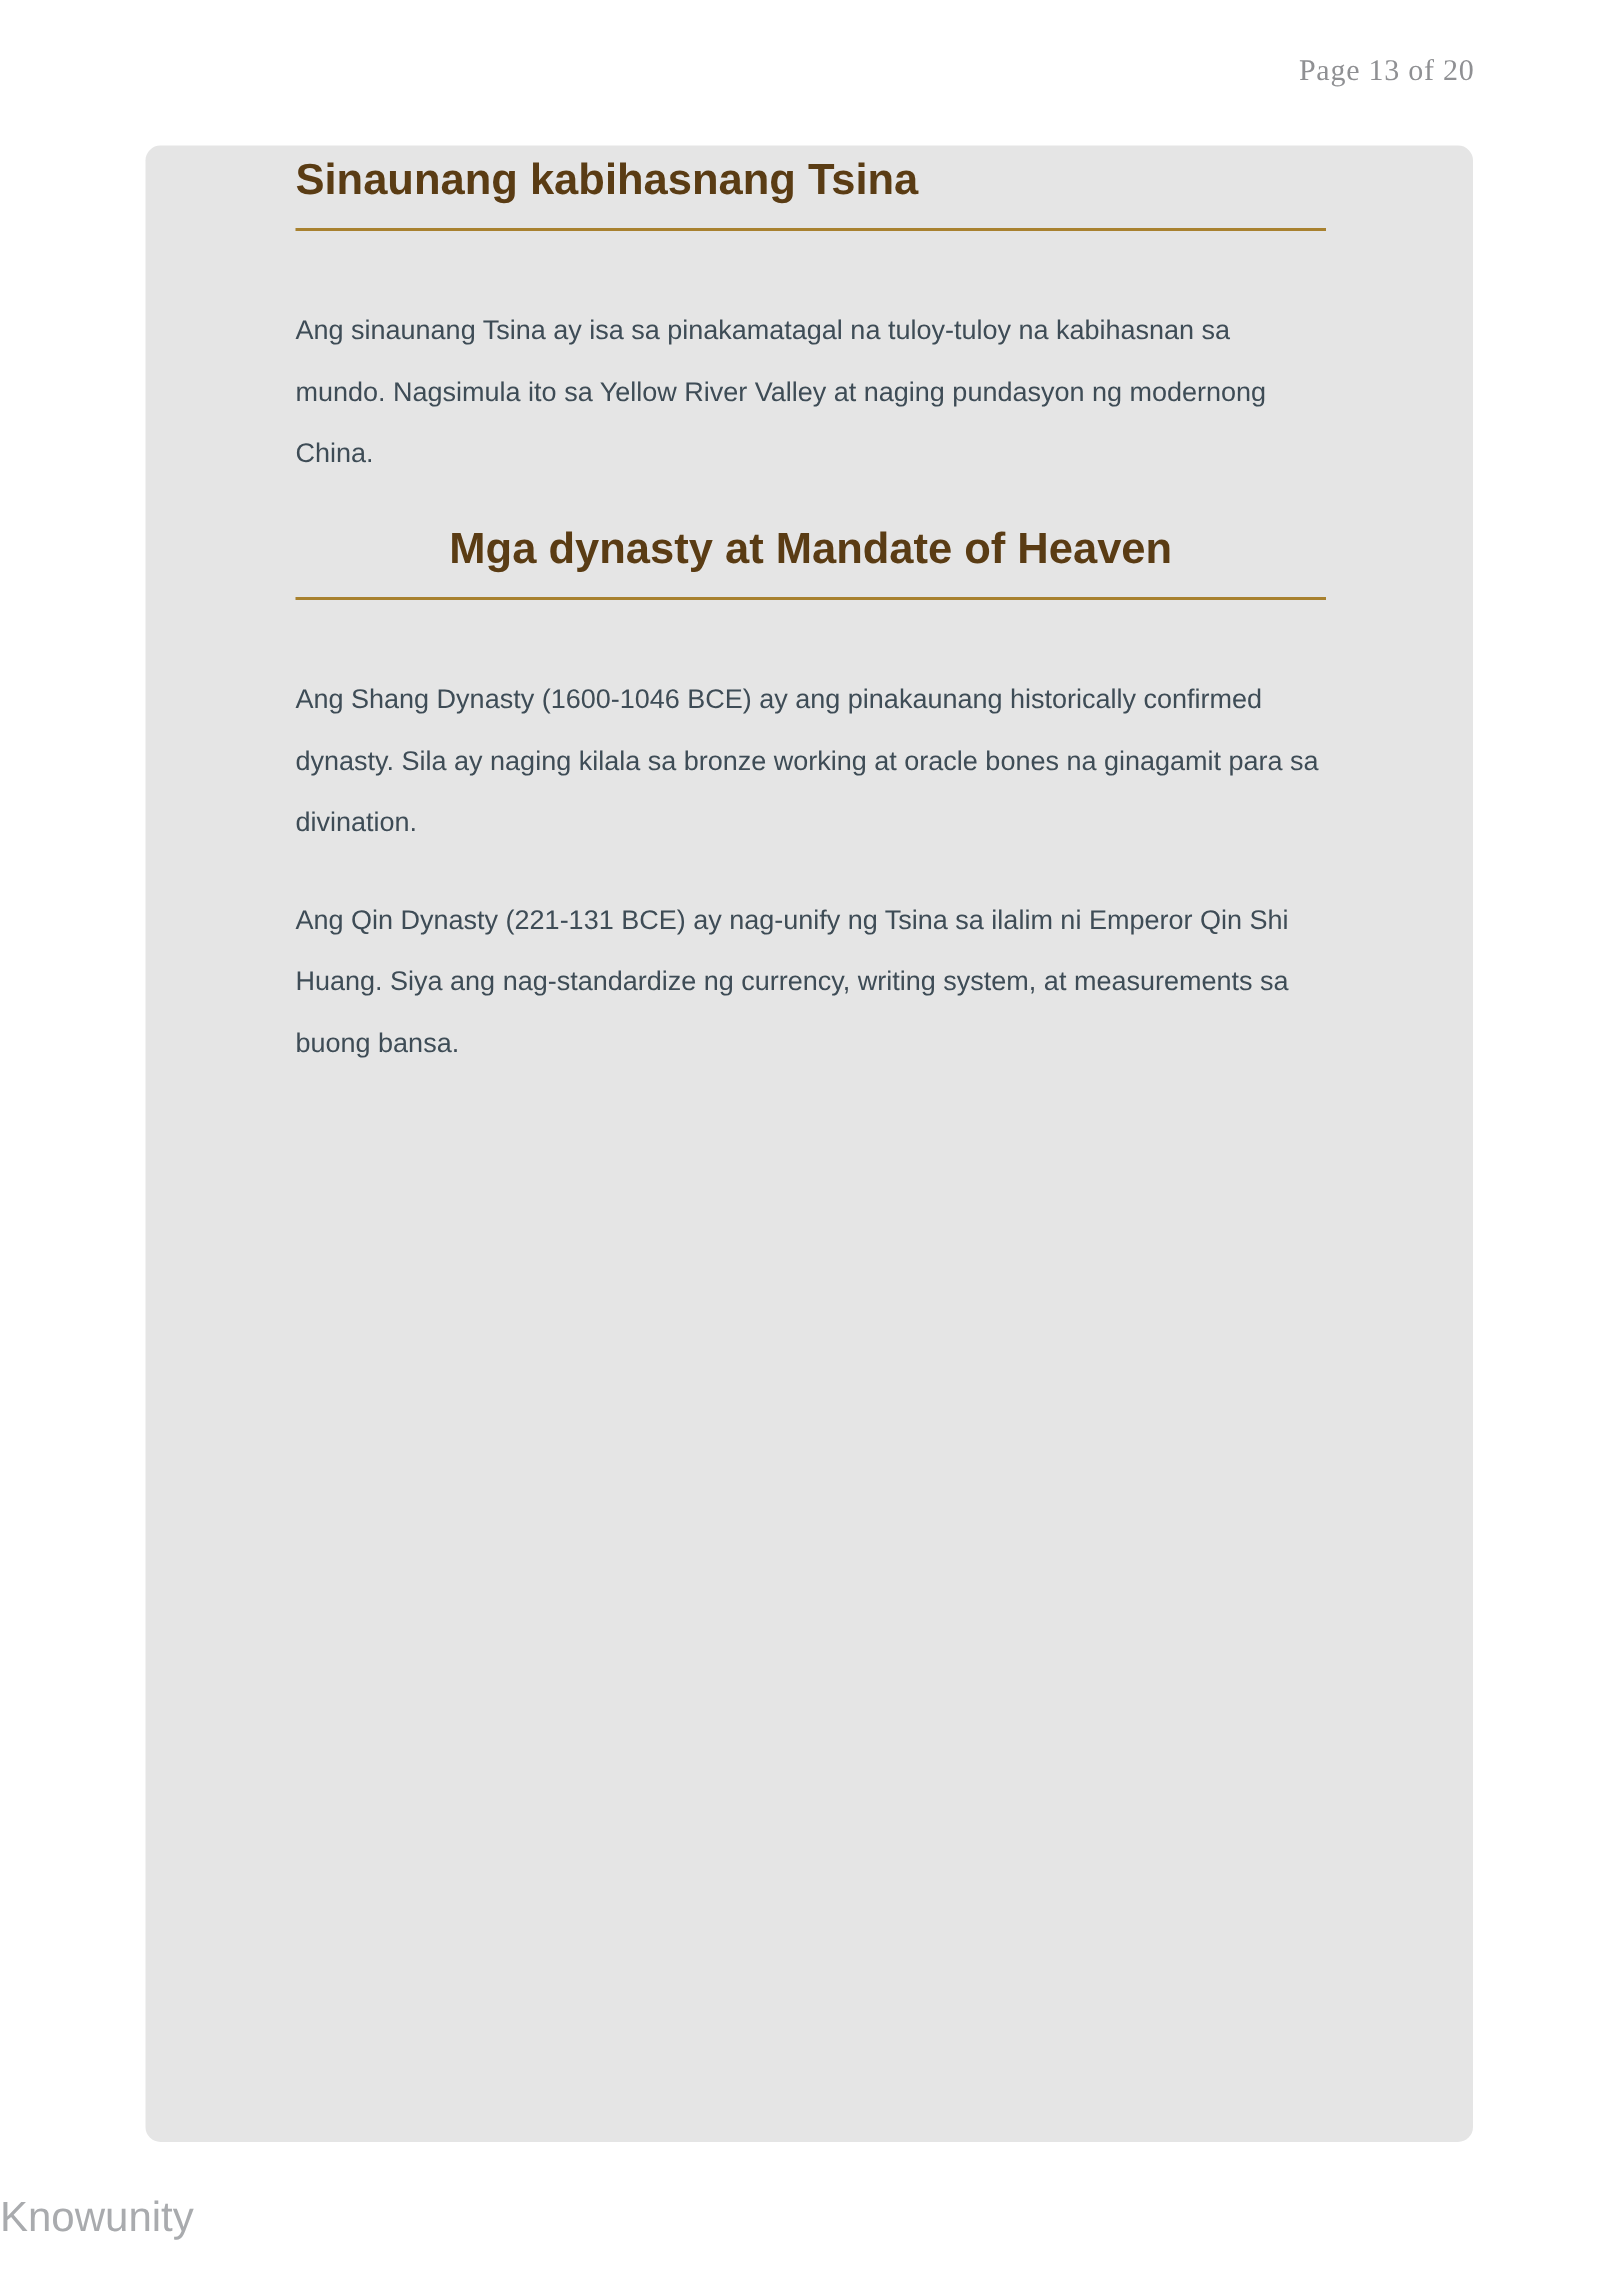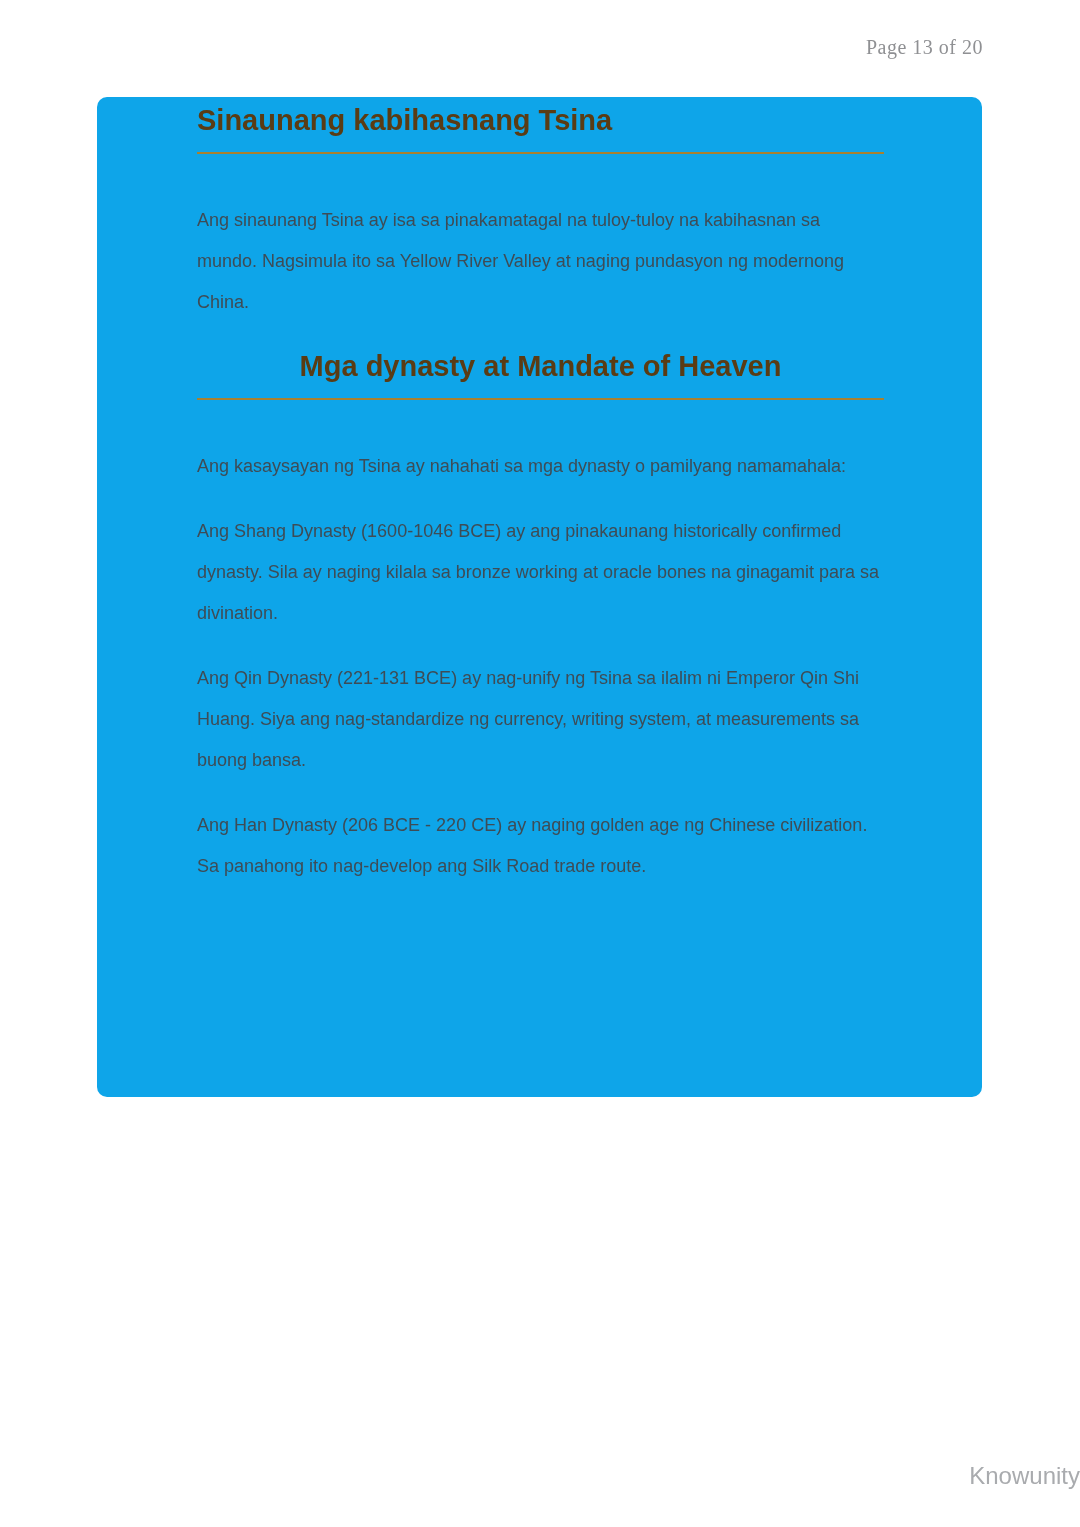--- a/index.html
+++ b/index.html
@@ -22,23 +22,23 @@
     color: #8f9093;
     letter-spacing: 0.5px;
     text-align: center;
   }
 
   .card {
     position: absolute;
     left: 97px;
     top: 97px;
     width: 885px;
-    height: 1000px;
+    height: 1331px;
     box-sizing: border-box;
-    background: #0ea5e9;
+    background: #e5e5e5;
     border-radius: 10px;
     padding: 4px 98px 0 100px;
   }
 
   .section-title {
     margin: 0;
     font-size: 29px;
     font-weight: 700;
     line-height: 39px;
     color: #5a3c14;
@@ -61,42 +61,40 @@
     font-size: 18px;
     line-height: 41px;
     color: #3e4c56;
   }
 
   .footer-brand {
     position: absolute;
     top: 1462px;
     left: 0;
     width: 100%;
-    text-align: right;
-    font-size: 24px;
+    text-align: left;
+    font-size: 28px;
     color: #a9abae;
   }
 </style>
 </head>
 <body>
 
 <div class="page-indicator">Page 13 of 20</div>
 
 <div class="card">
 
   <div class="section">
     <h2 class="section-title">Sinaunang kabihasnang Tsina</h2>
     <hr class="section-divider">
     <p class="paragraph">Ang sinaunang Tsina ay isa sa pinakamatagal na tuloy-tuloy na kabihasnan sa mundo. Nagsimula ito sa Yellow River Valley at naging pundasyon ng modernong China.</p>
   </div>
 
   <div class="section">
     <h2 class="section-title">Mga dynasty at Mandate of Heaven</h2>
     <hr class="section-divider">
-    <p class="paragraph">Ang kasaysayan ng Tsina ay nahahati sa mga dynasty o pamilyang namamahala:</p>
     <p class="paragraph">Ang Shang Dynasty (1600-1046 BCE) ay ang pinakaunang historically confirmed dynasty. Sila ay naging kilala sa bronze working at oracle bones na ginagamit para sa divination.</p>
     <p class="paragraph">Ang Qin Dynasty (221-131 BCE) ay nag-unify ng Tsina sa ilalim ni Emperor Qin Shi Huang. Siya ang nag-standardize ng currency, writing system, at measurements sa buong bansa.</p>
-    <p class="paragraph">Ang Han Dynasty (206 BCE - 220 CE) ay naging golden age ng Chinese civilization. Sa panahong ito nag-develop ang Silk Road trade route.</p>
   </div>
 
 </div>
 
 <div class="footer-brand">Knowunity</div>
 
 </body></html>

